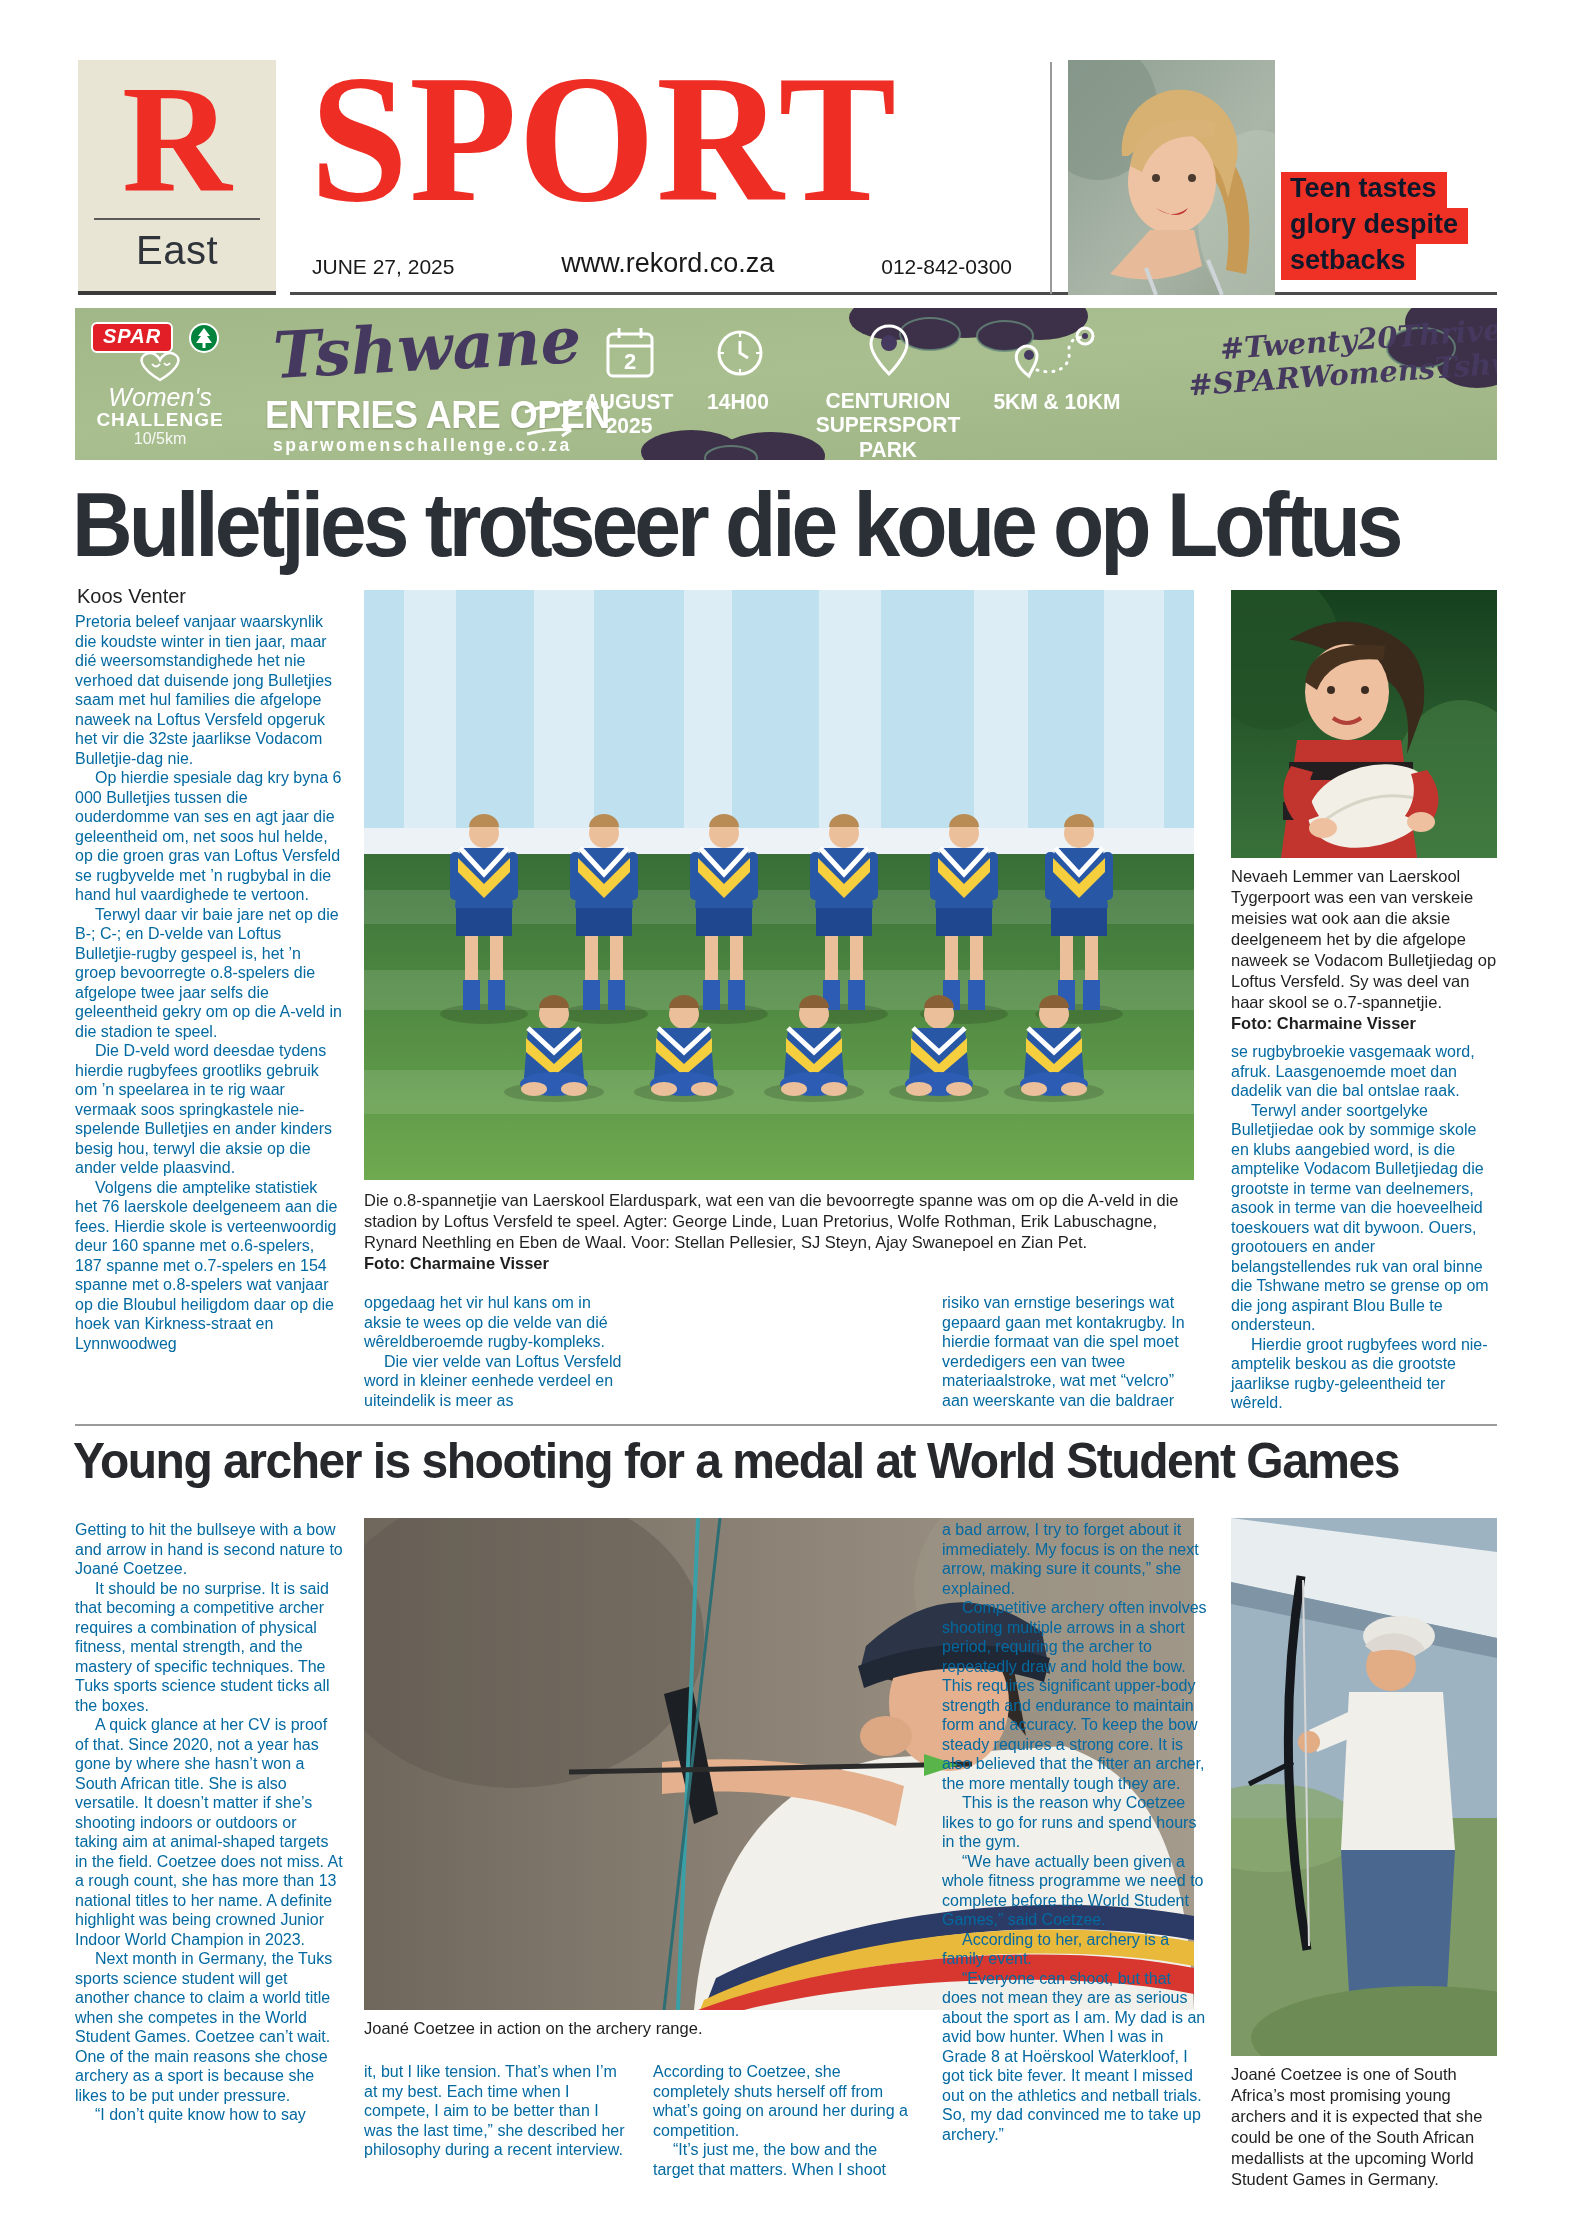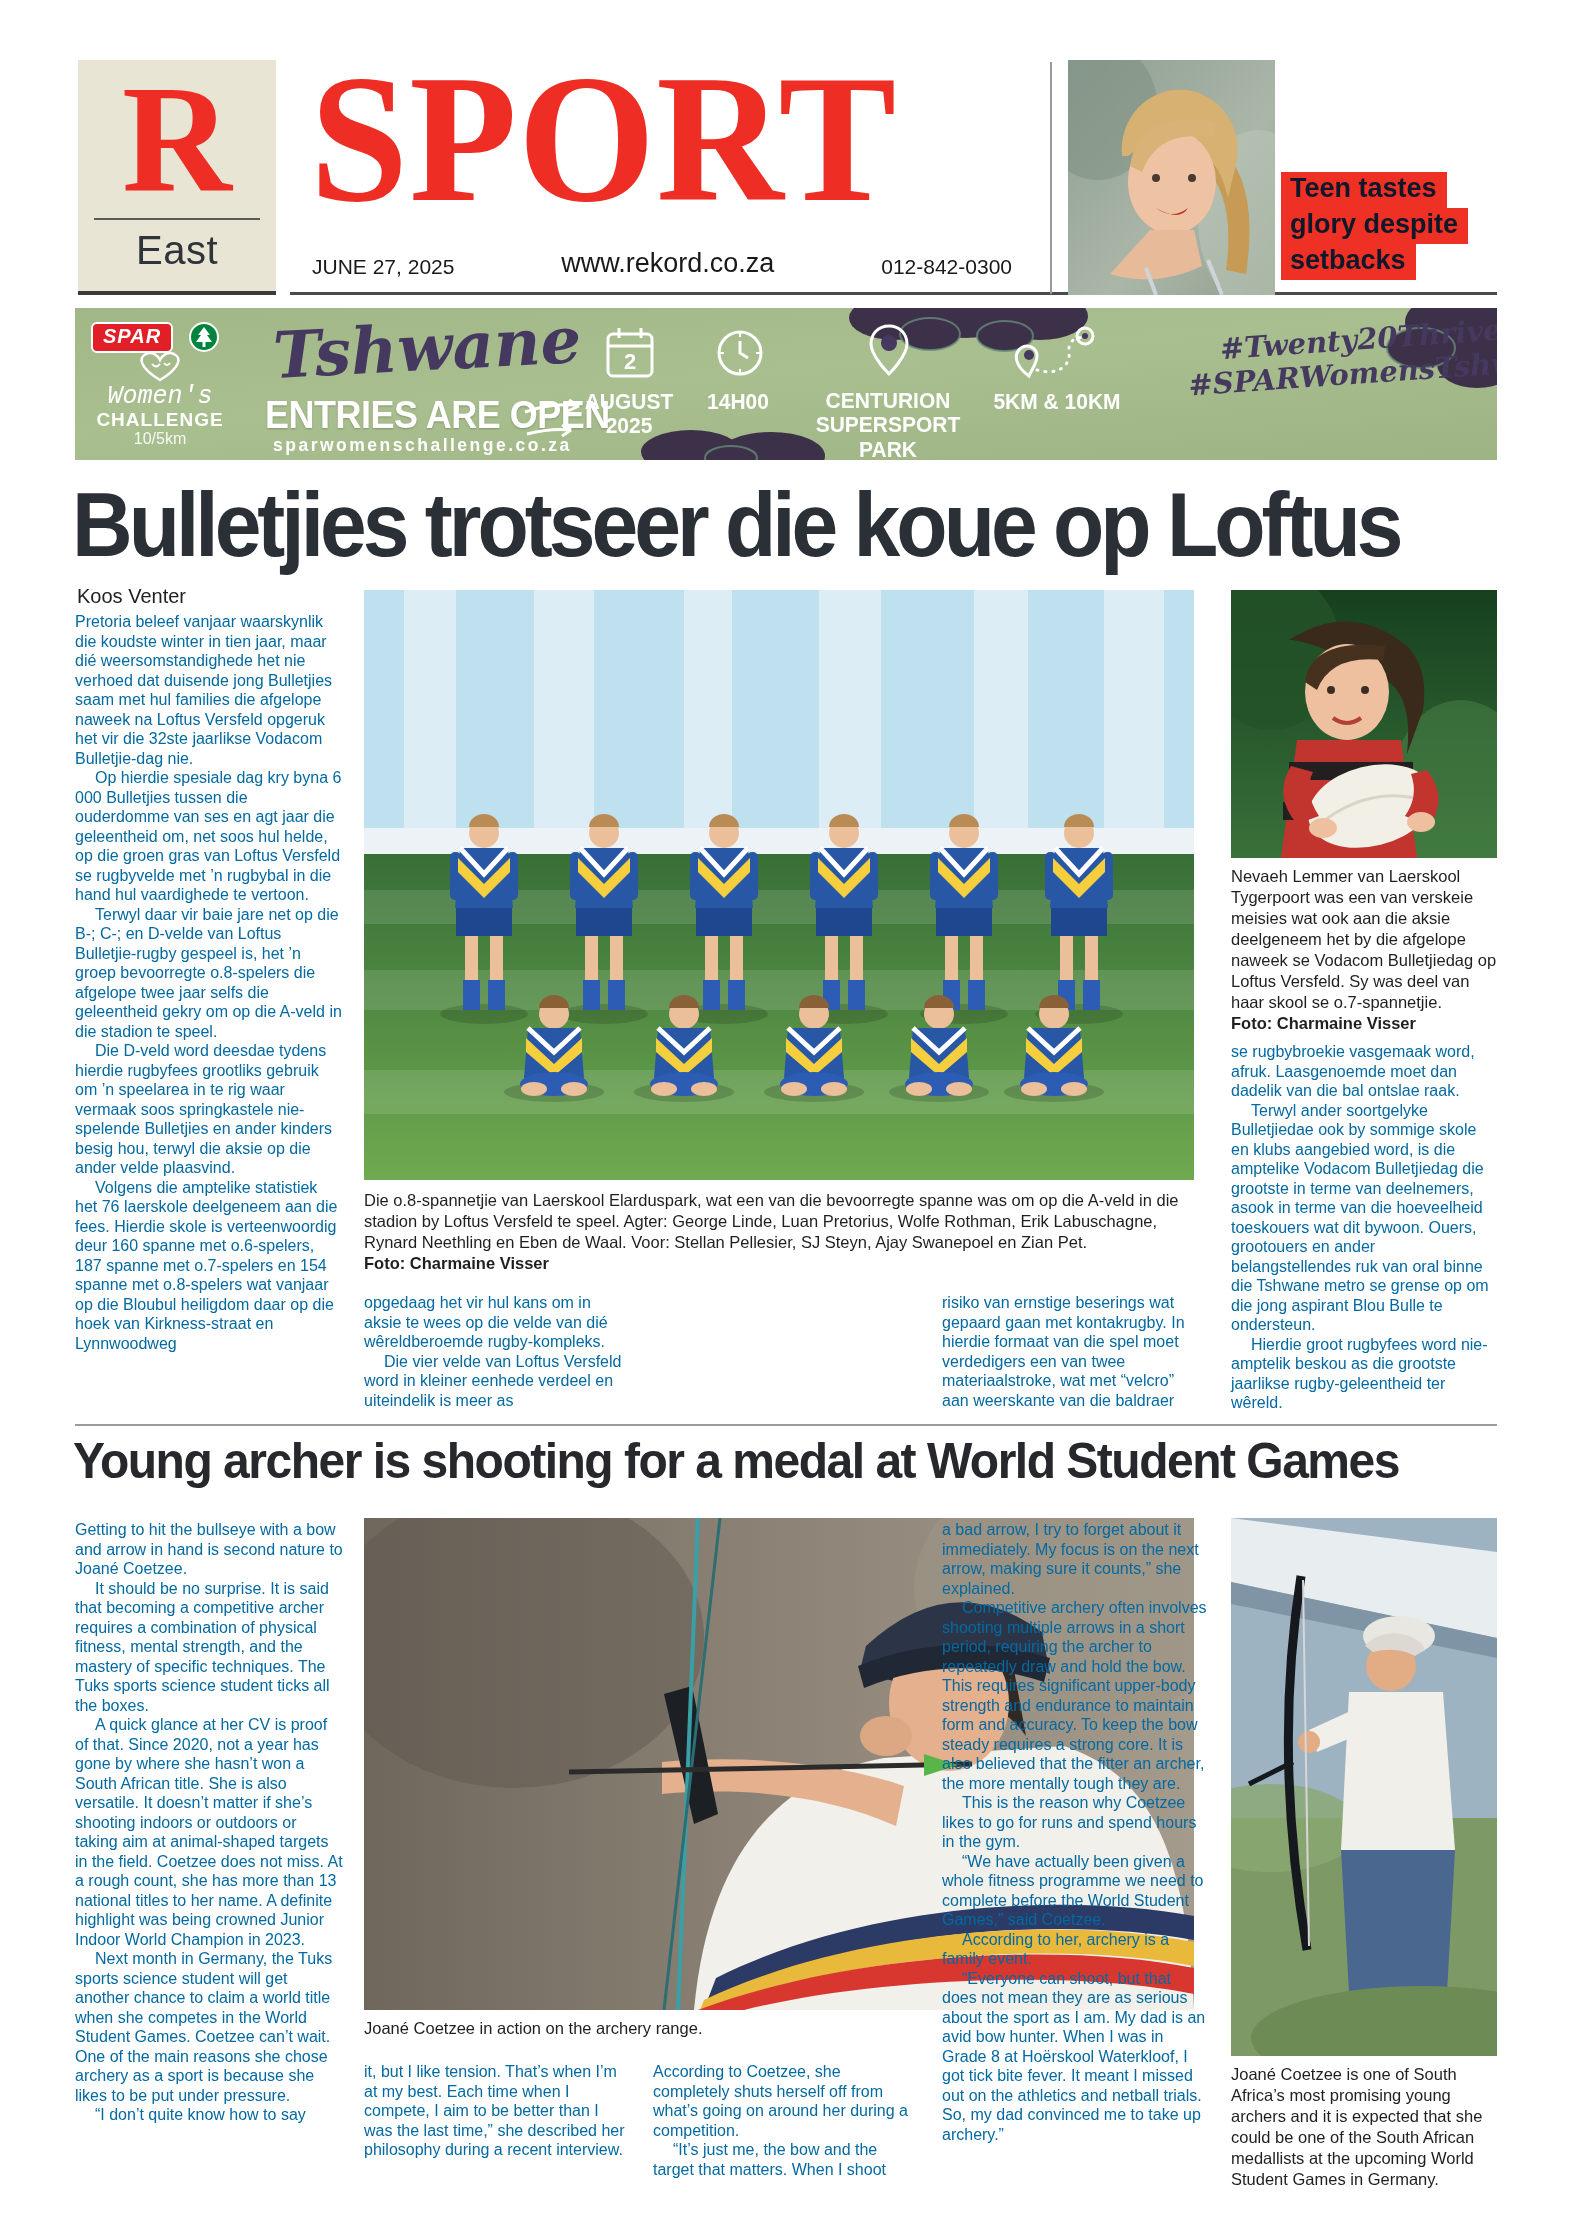--- a/index.html
+++ b/index.html
@@ -23,25 +23,25 @@
   #head-div{left:1050px;top:62px;width:2px;height:232px;background:#9a9a9a}
   #teaser-photo{left:1068px;top:60px;width:207px;height:235px;overflow:hidden}
   #teaser{left:1281px;top:172px}
   #teaser span{display:table;background:#ee3124;color:#0f172a;font-weight:bold;font-size:27px;line-height:29px;
                padding:2px 10px 5px 9px}
 
   
   #banner{left:75px;top:308px;width:1422px;height:152px;overflow:hidden;
           background:linear-gradient(175deg,#a2b788 0%,#aabf90 45%,#9cb383 100%)}
   #banner .b-abs{position:absolute}
-  #spar-logo{left:16px;top:14px;display:flex;align-items:flex-start;gap:16px}
+  #spar-logo{left:16px;top:14px;display:flex;align-items:center;gap:16px}
   #spar-word{background:#e21f26;border:2px solid #fff;border-radius:6px;color:#fff;font-weight:bold;
              font-style:italic;font-size:20px;padding:1px 10px 3px;letter-spacing:1px}
   #womens{left:6px;top:42px;width:158px;text-align:center;color:#fff}
-  #womens .w-script{font-family:Liberation Mono, monospace;font-style:italic;font-size:25px;line-height:26px}
+  #womens .w-script{font-family:Liberation Sans, sans-serif;font-style:italic;font-size:25px;line-height:26px}
   #womens .w-chal{font-weight:bold;font-size:19px;letter-spacing:1px;line-height:20px}
   #womens .w-km{font-size:16px;opacity:.9}
   #tshwane{left:198px;top:2px;font-family:"DejaVu Serif",serif;font-style:italic;font-weight:bold;
            font-size:64px;color:#46395f;transform:rotate(-3deg)}
   #entries{left:190px;top:84px;color:#fff;font-weight:bold;font-size:36px;letter-spacing:-.5px;
            transform:scaleY(1.08);transform-origin:top left;text-shadow:0 1px 2px rgba(60,70,40,.35)}
   #bsite{left:198px;top:127px;color:#fff;font-weight:bold;font-size:17.5px;letter-spacing:2.5px}
   .b-icon{color:#fff}
   .b-label{color:#fff;font-weight:bold;font-size:21px;line-height:23px;text-align:center;transform:scaleY(1.05)}
   #cal-icon{left:528px;top:16px}#aug-label{left:495px;top:82px;width:118px}

